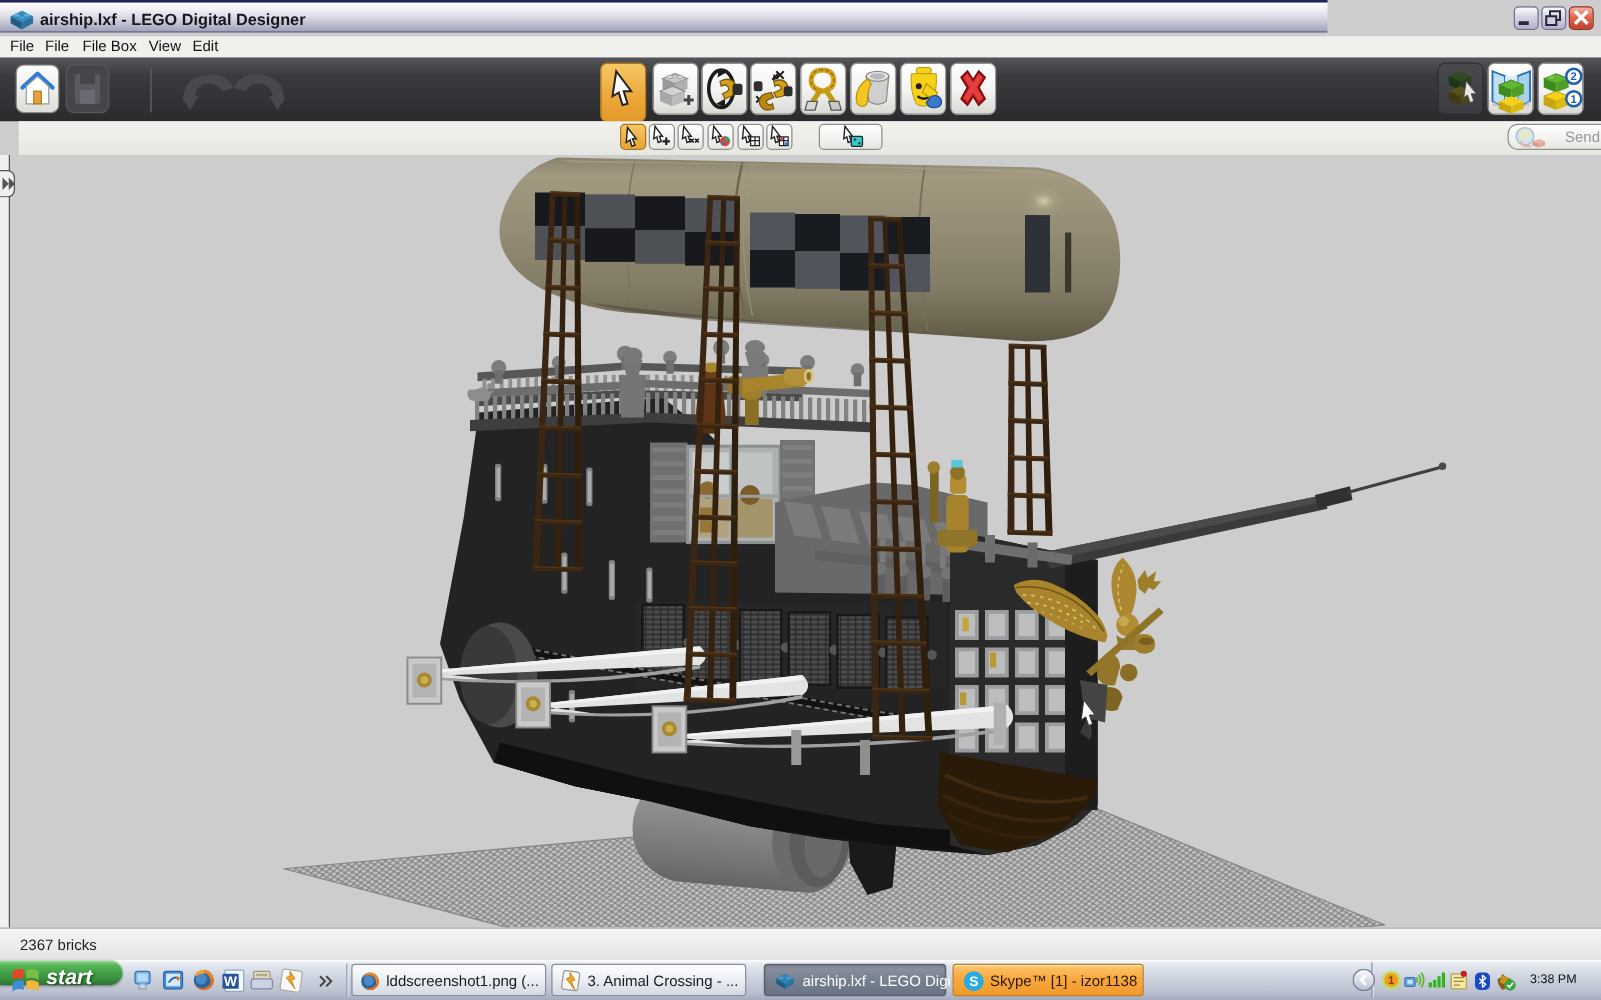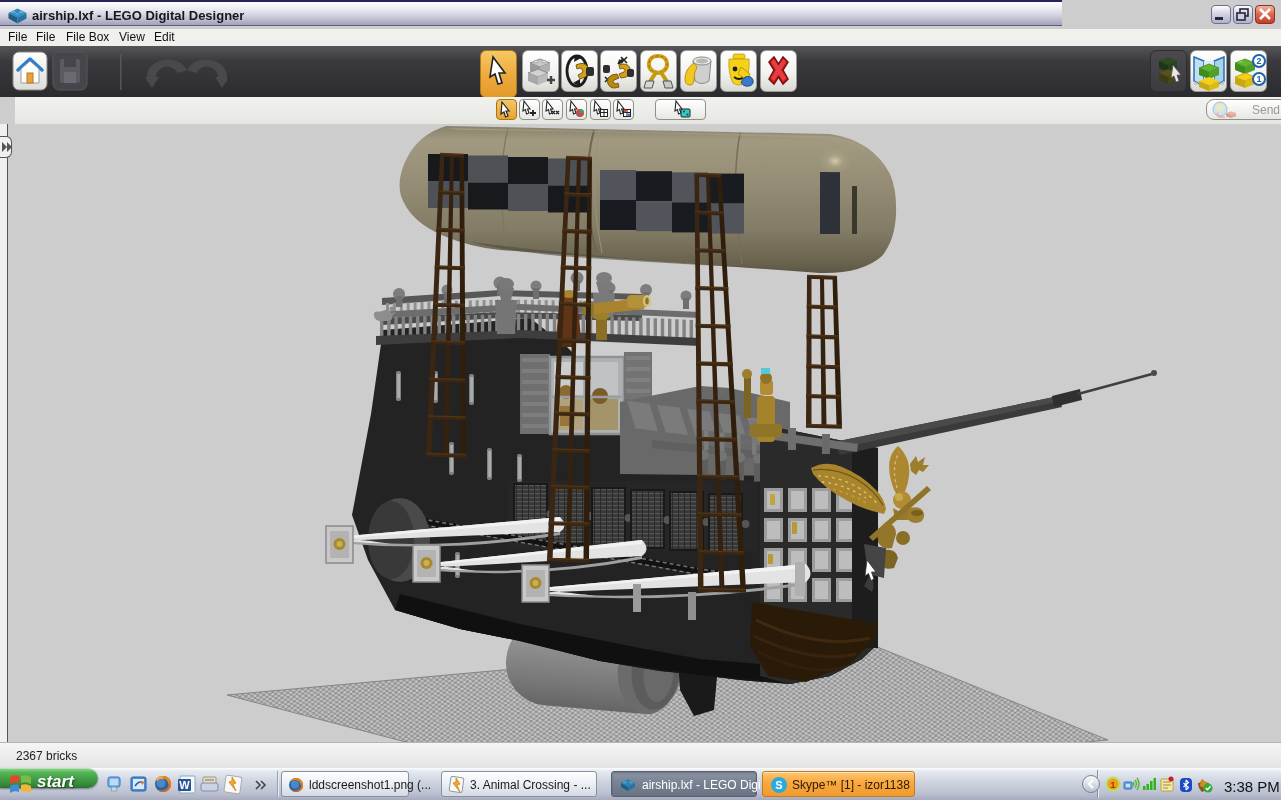--- a/index.html
+++ b/index.html
@@ -851,21 +851,21 @@
     <rect x="101" y="5" width="9" height="2" fill="#aa9"></rect>
 
     <rect x="121" y="2" width="16" height="17" rx="2" fill="#f8f8f8" stroke="#aaa" transform="rotate(8 129 10)"></rect>
     <path d="M128 3 l4 6 l-3 1 l3 7 l-7 -9 l3 -1 Z" fill="#f5a623" stroke="#c87d10" stroke-width="0.7"></path>
 
     <path d="M152 7 l4 4 l-4 4 M157 7 l4 4 l-4 4" stroke="#444" stroke-width="1.6" fill="none"></path>
   </svg>
 
   <div style="position:absolute;left:277px;top:3px;width:1px;height:26px;background:#9aa0b4;box-shadow:1px 0 0 #e8ecf4"></div>
 
-  <div class="taskbtn" style="left:281px;width:128px">
+  <div class="taskbtn" style="left:281px;width:156px">
     <svg style="position:absolute;left:6px;top:5px" width="16" height="16" viewBox="0 0 16 16">
       <circle cx="8" cy="8" r="7" fill="#2a65a0"></circle>
         <circle cx="7" cy="7.5" r="4" fill="#4a88c8"></circle>
       <path d="M8 1 a7 7 0 0 1 7 7 a7 7 0 0 1 -4.4 6.5 q3.5 -3.5 1.8 -7.9 q-1.3 -3.5 -5.2 -3.5 q-2.6 0 -4.4 1.8 q0.9 -3.5 5.2 -3.9 Z" fill="#f08418"></path>
       <path d="M15 8 a7 7 0 0 1 -7 7 a7 7 0 0 1 -5.2 -2.6 q4.4 2.6 7.9 0 q3.5 -2.2 3 -6 Z" fill="#e86a10"></path>
     </svg>
     <span style="position:absolute;left:27px;top:6px;white-space:nowrap">lddscreenshot1.png (...</span>
   </div>
   <div class="taskbtn" style="left:441px;width:156px">
     <svg style="position:absolute;left:6px;top:4px" width="17" height="18" viewBox="0 0 17 18">
@@ -923,14 +923,14 @@
     <circle cx="66" cy="4" r="2.5" fill="#c42222"></circle>
 
     <rect x="75" y="3" width="12" height="14" rx="4" fill="#1949c4"></rect>
     <path d="M81 5 v10 M81 5 l2.5 2.5 l-5 4.5 M81 15 l2.5 -2.5 l-5 -4.5" stroke="#fff" stroke-width="1.1" fill="none"></path>
 
     <path d="M97 4 q3 4 7 4 q-1 7 -7 9 q-4 -4 -4 -9 q3 0 4 -4 Z" fill="#8a5a20"></path>
     <path d="M96 5 l6 2 l-2 6 l-5 -2 Z" fill="#c8921e"></path>
     <circle cx="103" cy="13" r="4.5" fill="#38a838"></circle>
     <path d="M100.8 13 l1.7 1.8 l3 -3.6" stroke="#fff" stroke-width="1.4" fill="none"></path>
   </svg>
-  <span style="position:absolute;left:1224px;top:10px;font-size:15px;color:#111">3:38 PM</span>
+  <span style="position:absolute;left:1224px;top:10px;font-size:10px;color:#111">3:38 PM</span>
 </div>
 
 </body></html>

